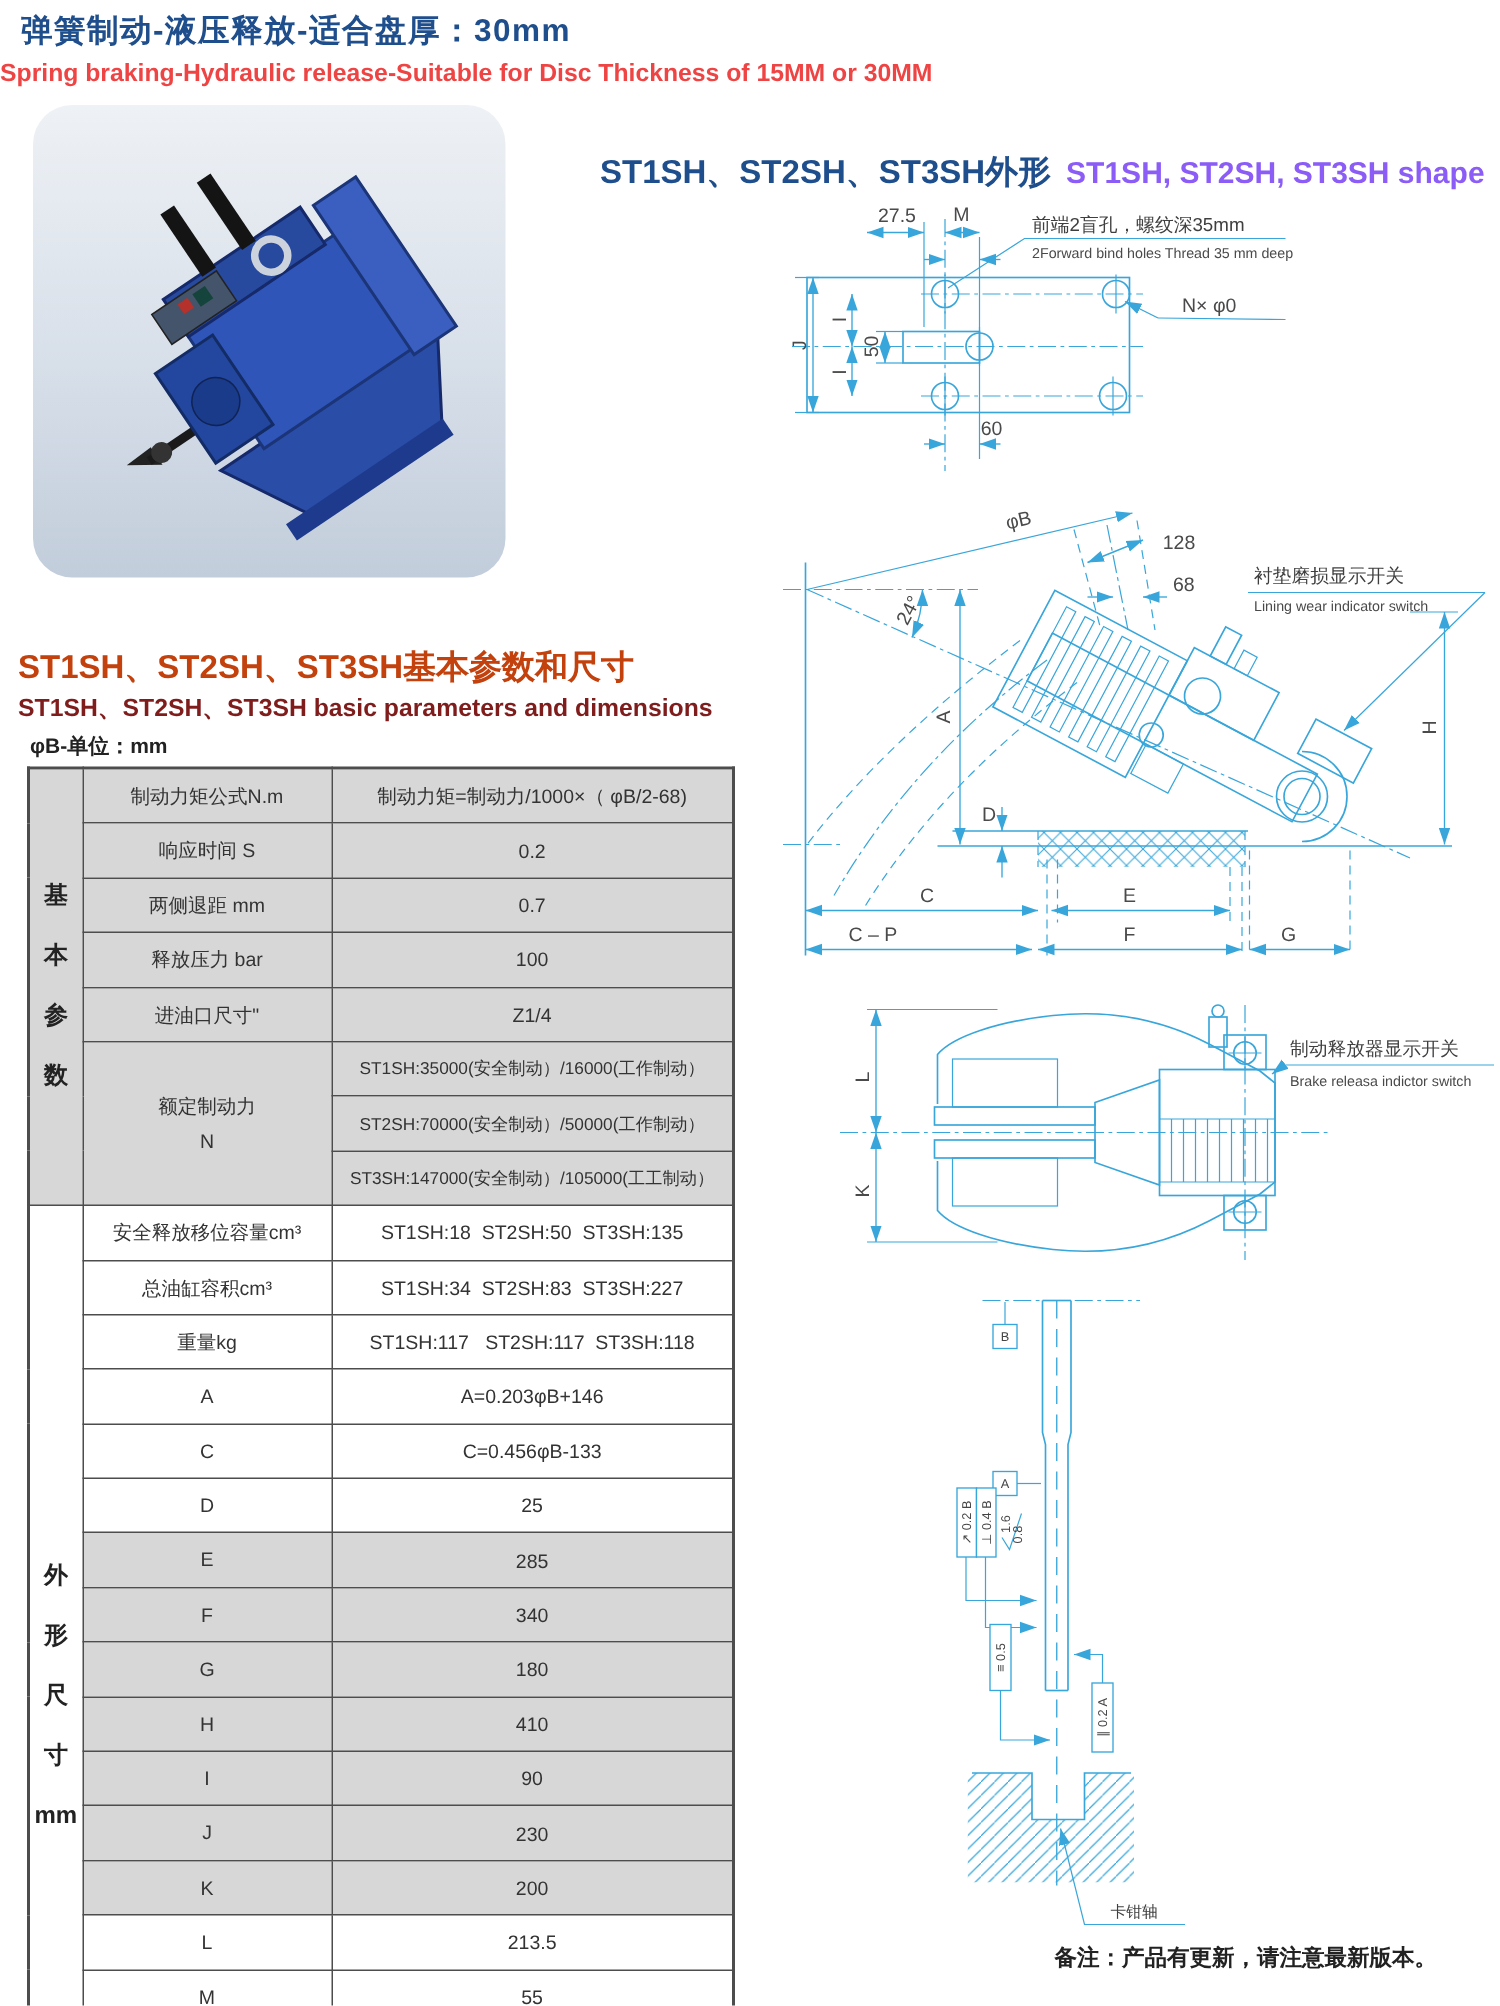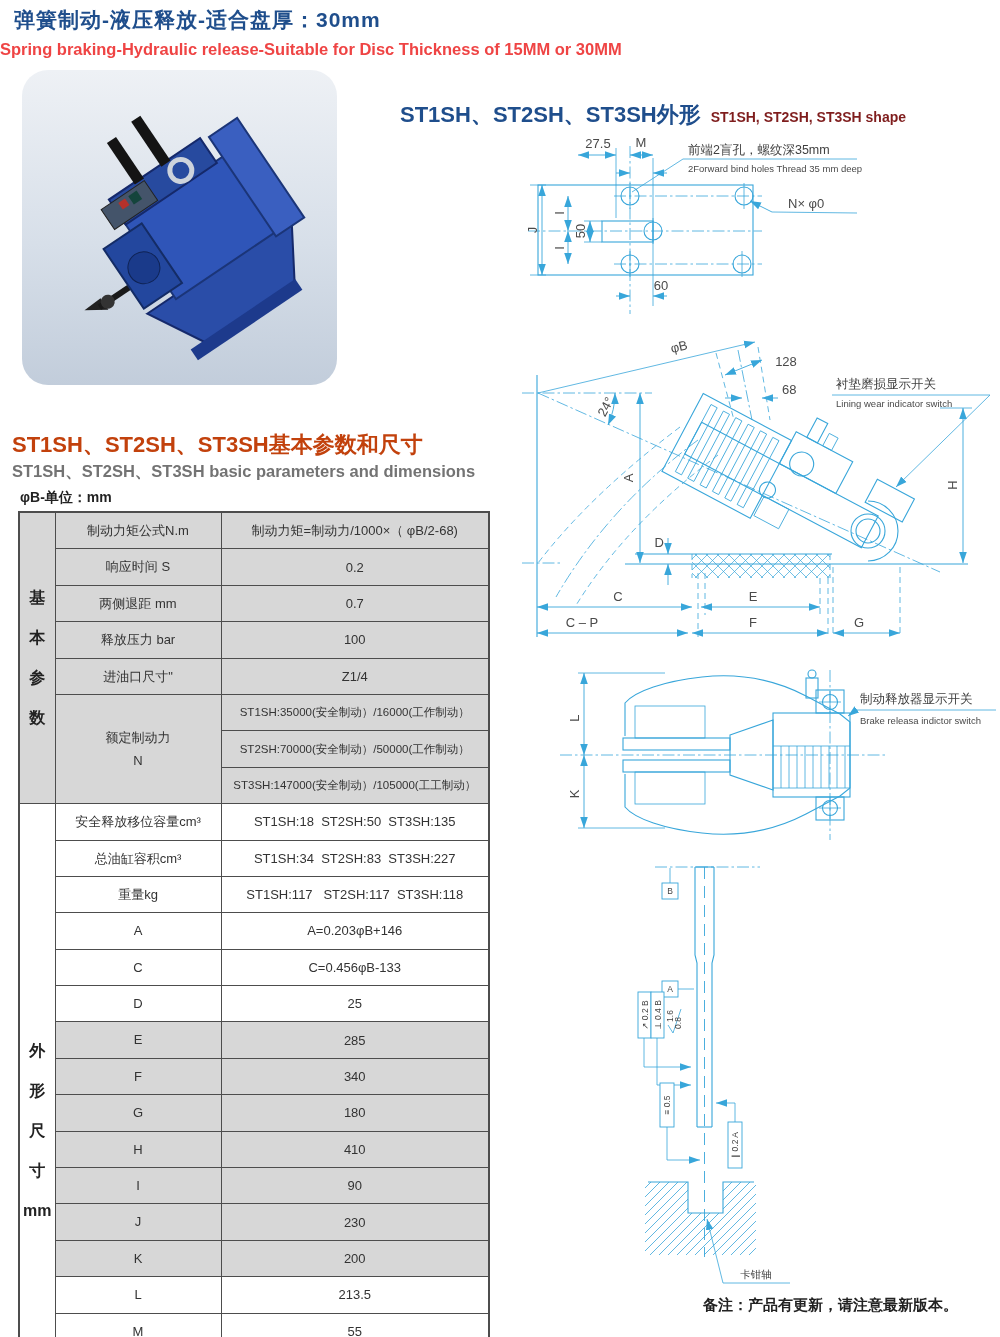--- a/index.html
+++ b/index.html
@@ -3,23 +3,23 @@
 <meta charset="utf-8">
 <style>
   html,body{margin:0;padding:0;background:#ffffff;}
   body{width:1000px;height:1337px;position:relative;font-family:"Liberation Sans","DejaVu Sans",sans-serif;}
   .abs{position:absolute;}
   .cn-title{left:14px;top:6px;font-size:21px;font-weight:bold;color:#1f4e8c;letter-spacing:1px;}
   .en-title{left:0;top:40px;font-size:16.5px;font-weight:bold;color:#ef4444;text-align:center;}
   .photo{left:22px;top:70px;width:315px;height:315px;}
   .shape-head{left:400px;top:84px;display:flex;align-items:baseline;gap:10px;margin-top:16px;}
   .shape-head .cn{font-size:22px;font-weight:bold;color:#1f4e8c;}
-  .shape-head .en{font-size:14px;font-weight:bold;color:#7f1d1d;}
+  .shape-head .en{font-size:20px;font-weight:bold;color:#8b5cf6;}
   .params-cn{left:12px;top:430px;font-size:22px;font-weight:bold;color:#c2410c;}
-  .params-en{left:12px;top:461px;font-size:16.5px;font-weight:bold;color:#737373;}
+  .params-en{left:12px;top:461px;font-size:16.5px;font-weight:bold;color:#7f1d1d;}
   .unit-note{left:20px;top:489px;font-size:14px;font-weight:bold;color:#222;}
   .tbl-wrap{left:18px;top:511px;}
   table{border-collapse:collapse;table-layout:fixed;width:472px;border:2px solid #4d4d4d;}
   td{border:1px solid #4d4d4d;height:27.4px;text-align:center;vertical-align:middle;color:#333;padding:4px 2px;overflow:hidden;}
   td.shade{background:#d7d7d7;}
   .gcell{font-size:16px;font-weight:bold;color:#222;}
   .gwrap{display:flex;flex-direction:column;gap:24px;align-items:center;justify-content:center;height:100%;}
   .gwrap div{line-height:1;}
   .lcell{font-size:13px;line-height:1.8;}
   .vcell{font-size:13px;white-space:pre-wrap;}

